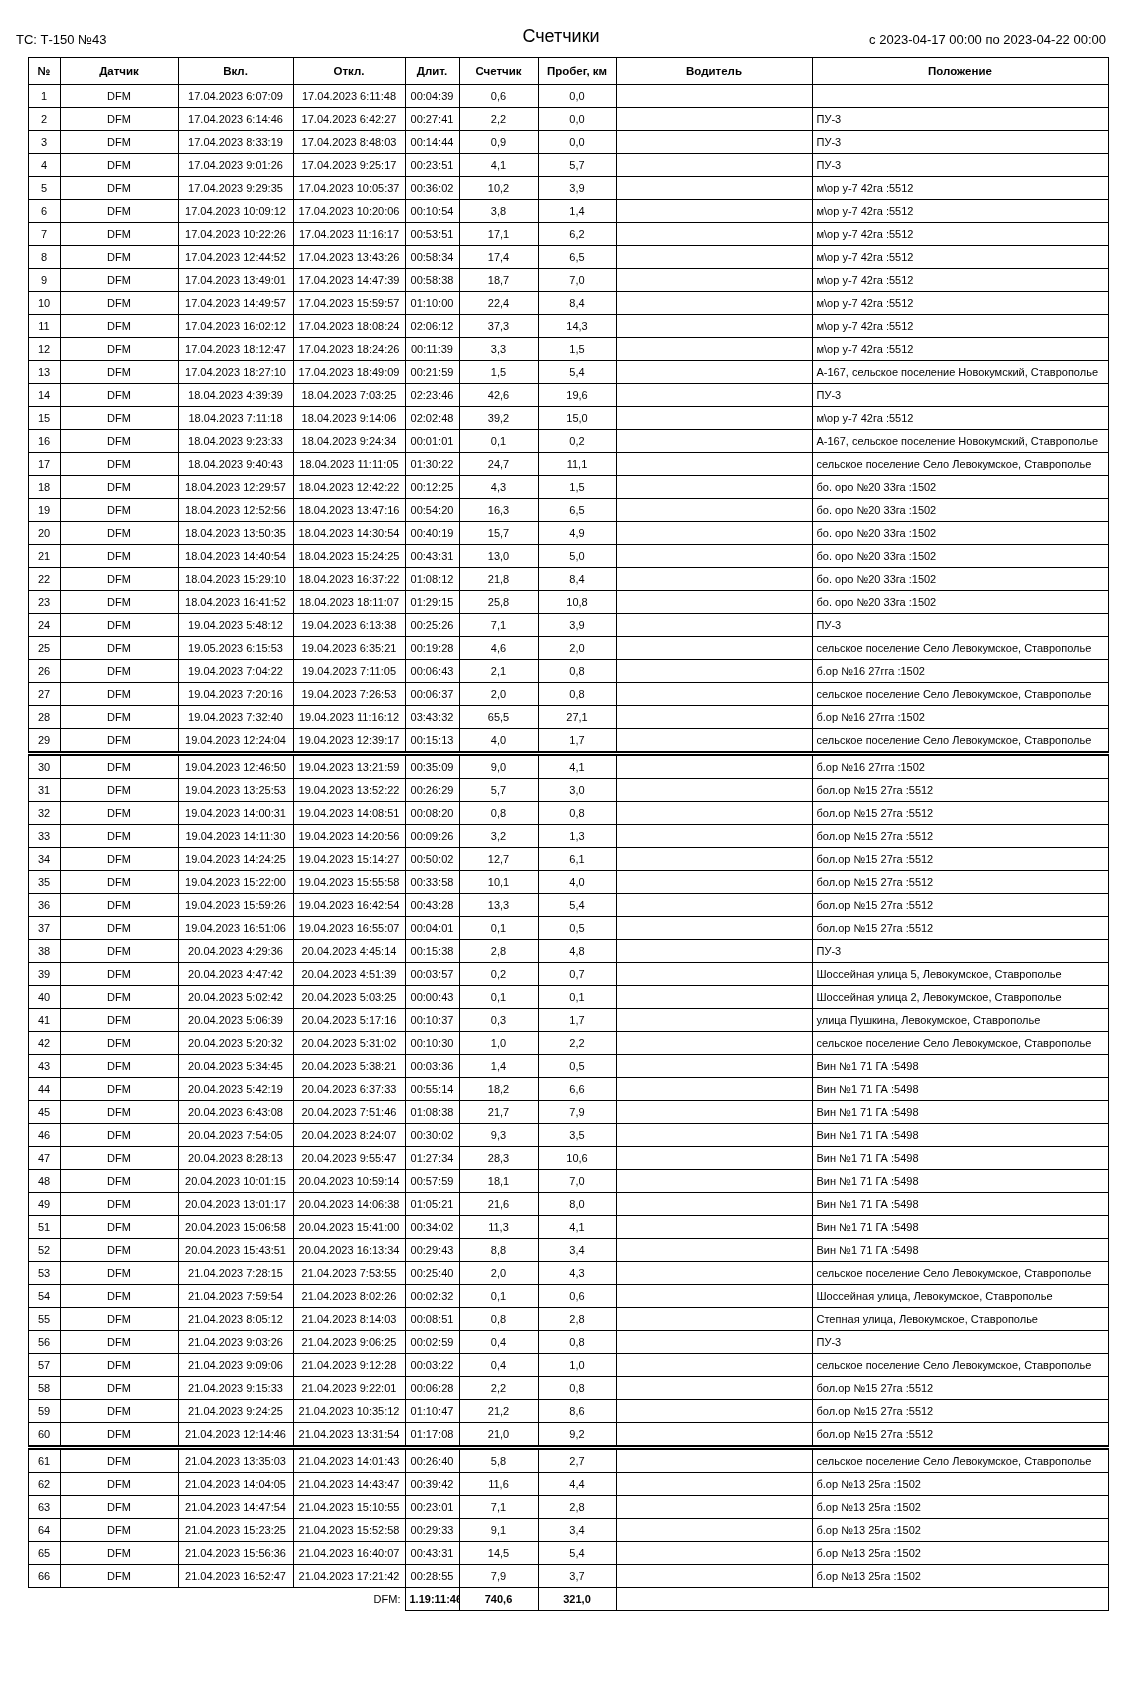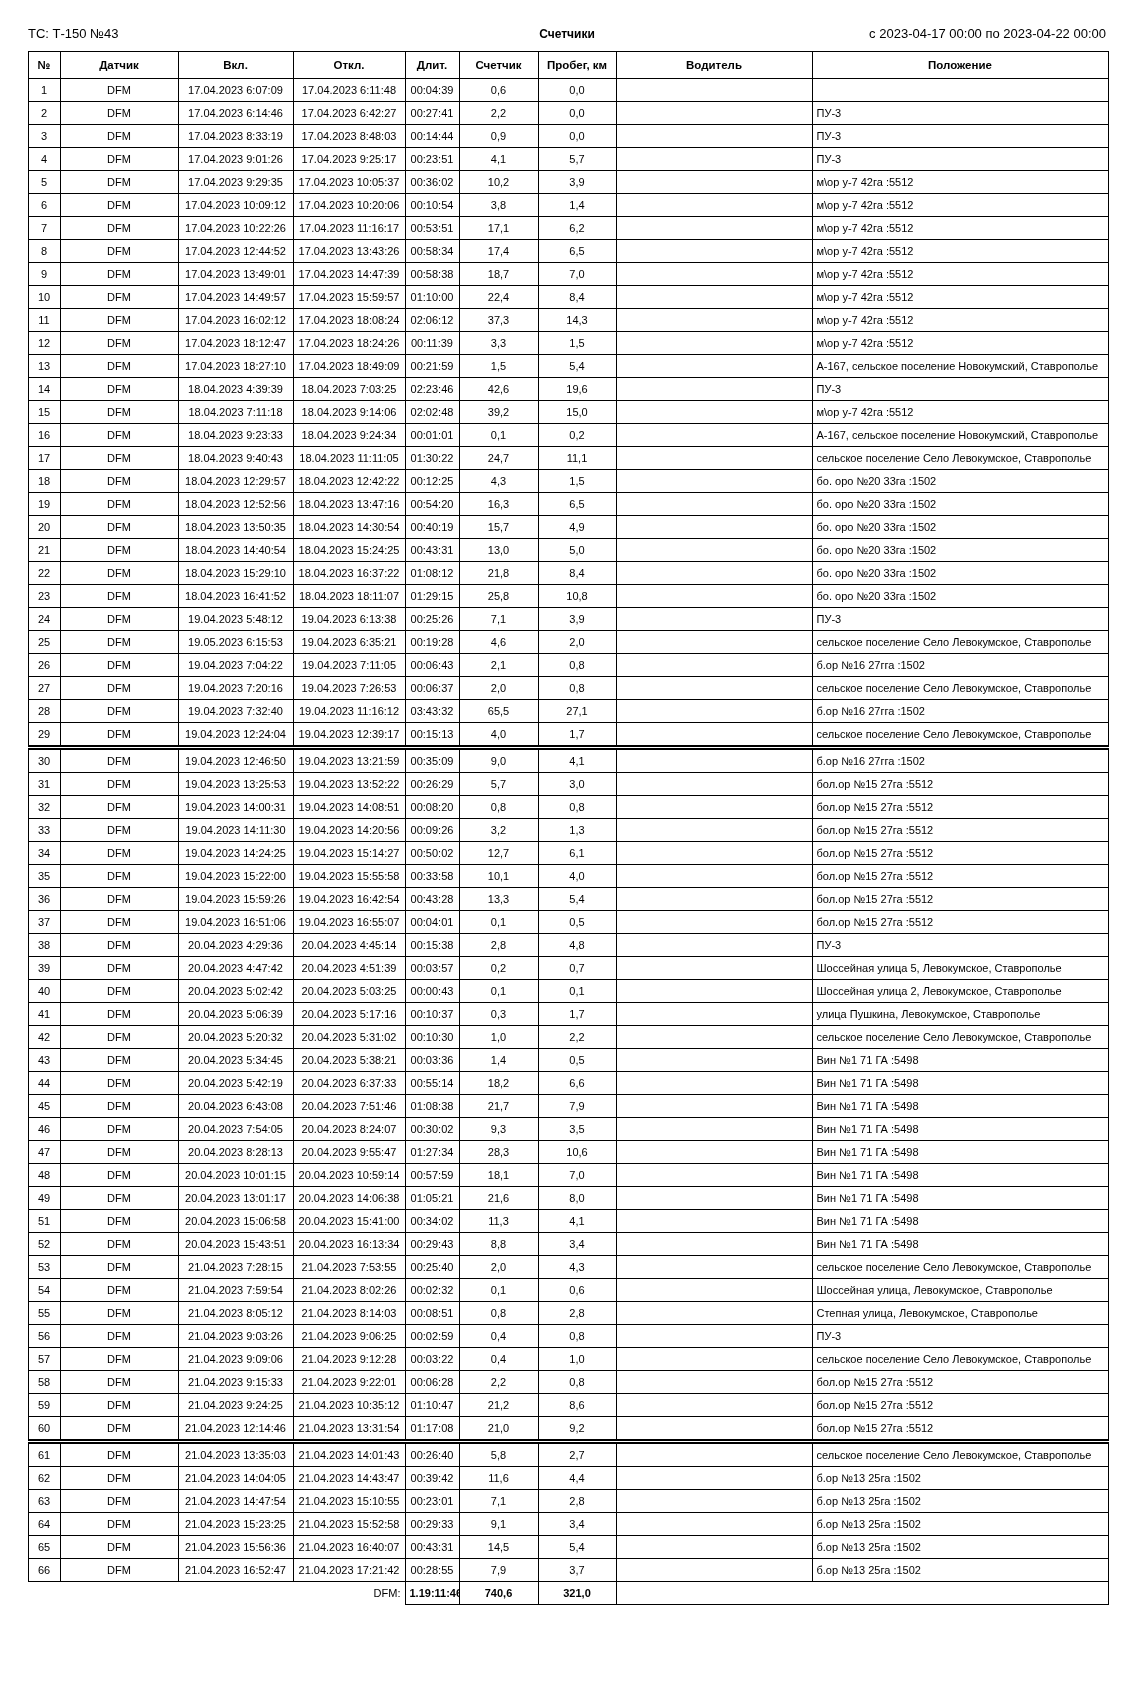--- a/index.html
+++ b/index.html
@@ -1,19 +1,19 @@
 <!DOCTYPE html>
 <html><head>
 <meta charset="utf-8">
 <style>
   html,body{margin:0;padding:0;background:#fff;color:#000;}
   body{width:1136px;height:1708px;font-family:"Liberation Sans",sans-serif;position:relative;}
-  .report-header{display:flex;justify-content:space-between;align-items:flex-end;padding:26px 30px 10px 28px;font-size:13px;}
+  .report-header{display:flex;justify-content:space-between;align-items:flex-end;padding:26px 30px 10px 16px;font-size:13px;}
   .report-header .vehicle{flex:1;text-align:left;}
-  .report-header .title{flex:1;text-align:center;font-weight:bold;font-size:12px;}
+  .report-header .title{flex:1;text-align:center;font-weight:normal;font-size:18px;}
   .report-header .period{flex:1;text-align:right;}
   table.report{border-collapse:collapse;table-layout:fixed;margin:0 auto;width:1080px;font-size:11px;}
   table.report th,table.report td{border:1.5px solid #000;padding:0 4px;height:22px;overflow:hidden;white-space:nowrap;text-align:center;vertical-align:middle;}
   table.report th{font-weight:bold;font-size:11.5px;height:26px;}
   table.report td.pos{text-align:left;}
   tr.pb td{border-top:5px double #000;}
   tr.totals td{font-weight:bold;}
   tr.totals td.tlabel{border-left:none;border-bottom:none;border-right:1.5px solid #000;text-align:right;font-weight:normal;}
   tr.totals td.tspacer{border:1.5px solid #000;}
 </style>

